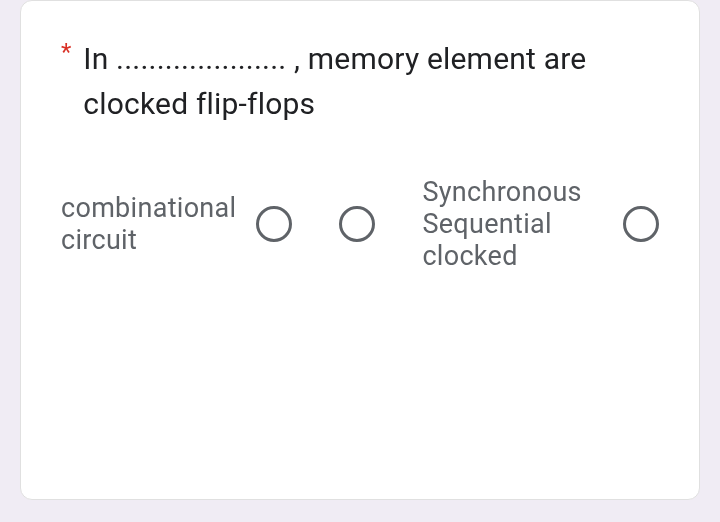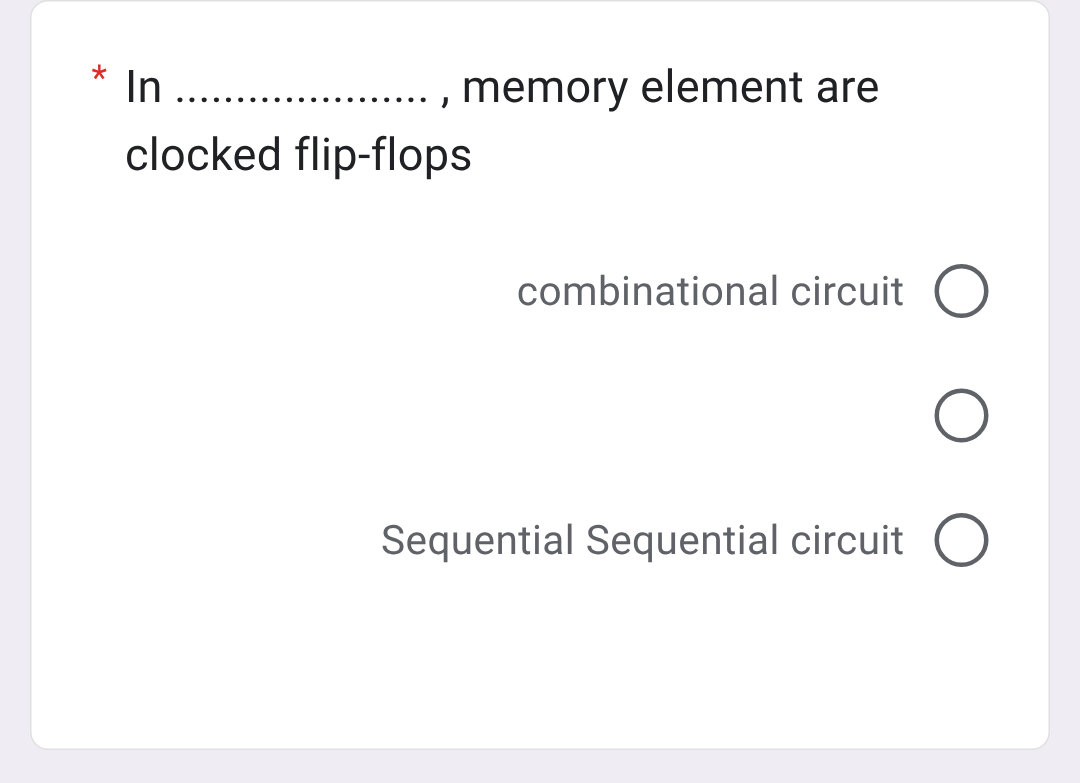--- a/index.html
+++ b/index.html
@@ -38,21 +38,21 @@
     .question-text {
       font-size: 30px;
       color: #202124;
       line-height: 1.5;
       text-align: left;
       flex: 1;
       letter-spacing: 0.2px;
     }
     .options {
       display: flex;
-      flex-direction: column;
+      flex-direction: row;
       gap: 47px;
     }
     .option {
       display: flex;
       align-items: center;
       justify-content: flex-end;
       gap: 20px;
       cursor: pointer;
     }
     .option-label {
@@ -78,17 +78,17 @@
   </div>
   <div class="options">
     <div class="option">
       <span class="option-label">combinational circuit</span>
       <span class="radio-circle"></span>
     </div>
     <div class="option">
       <span class="radio-circle"></span>
     </div>
     <div class="option">
-      <span class="option-label">Sequential Sequential circuit</span>
+      <span class="option-label">Synchronous Sequential clocked</span>
       <span class="radio-circle"></span>
     </div>
   </div>
 </div>
 
 </body></html>

